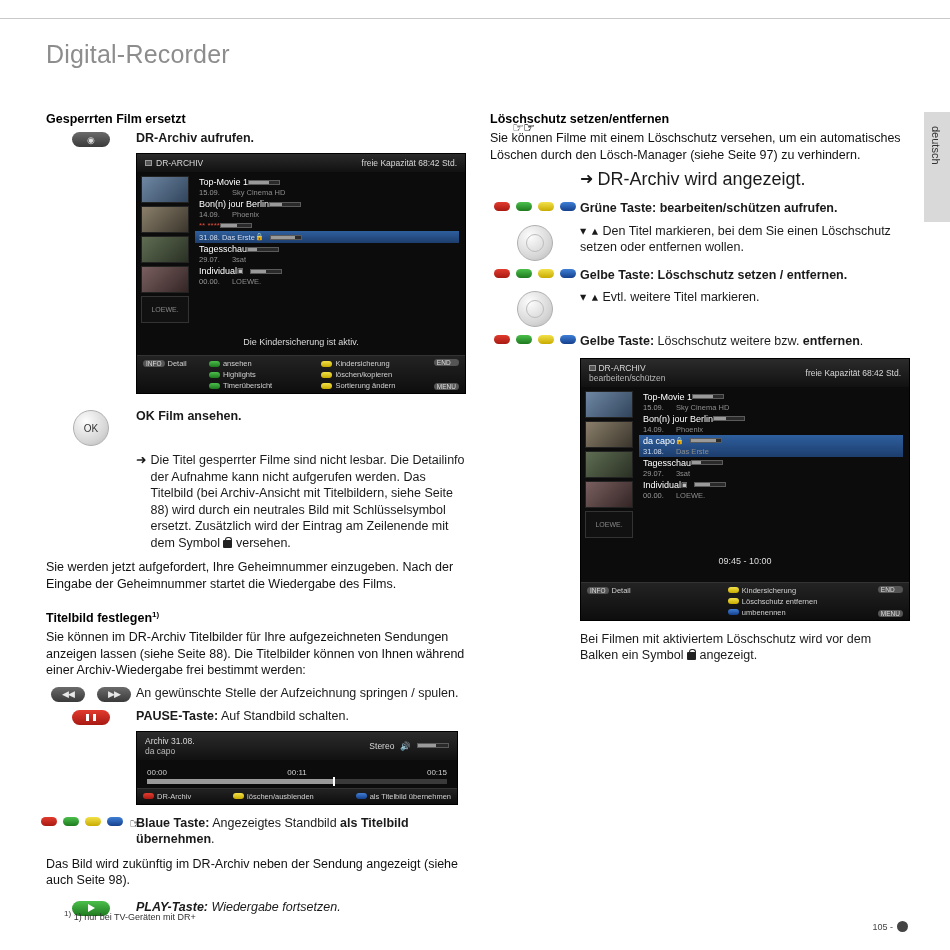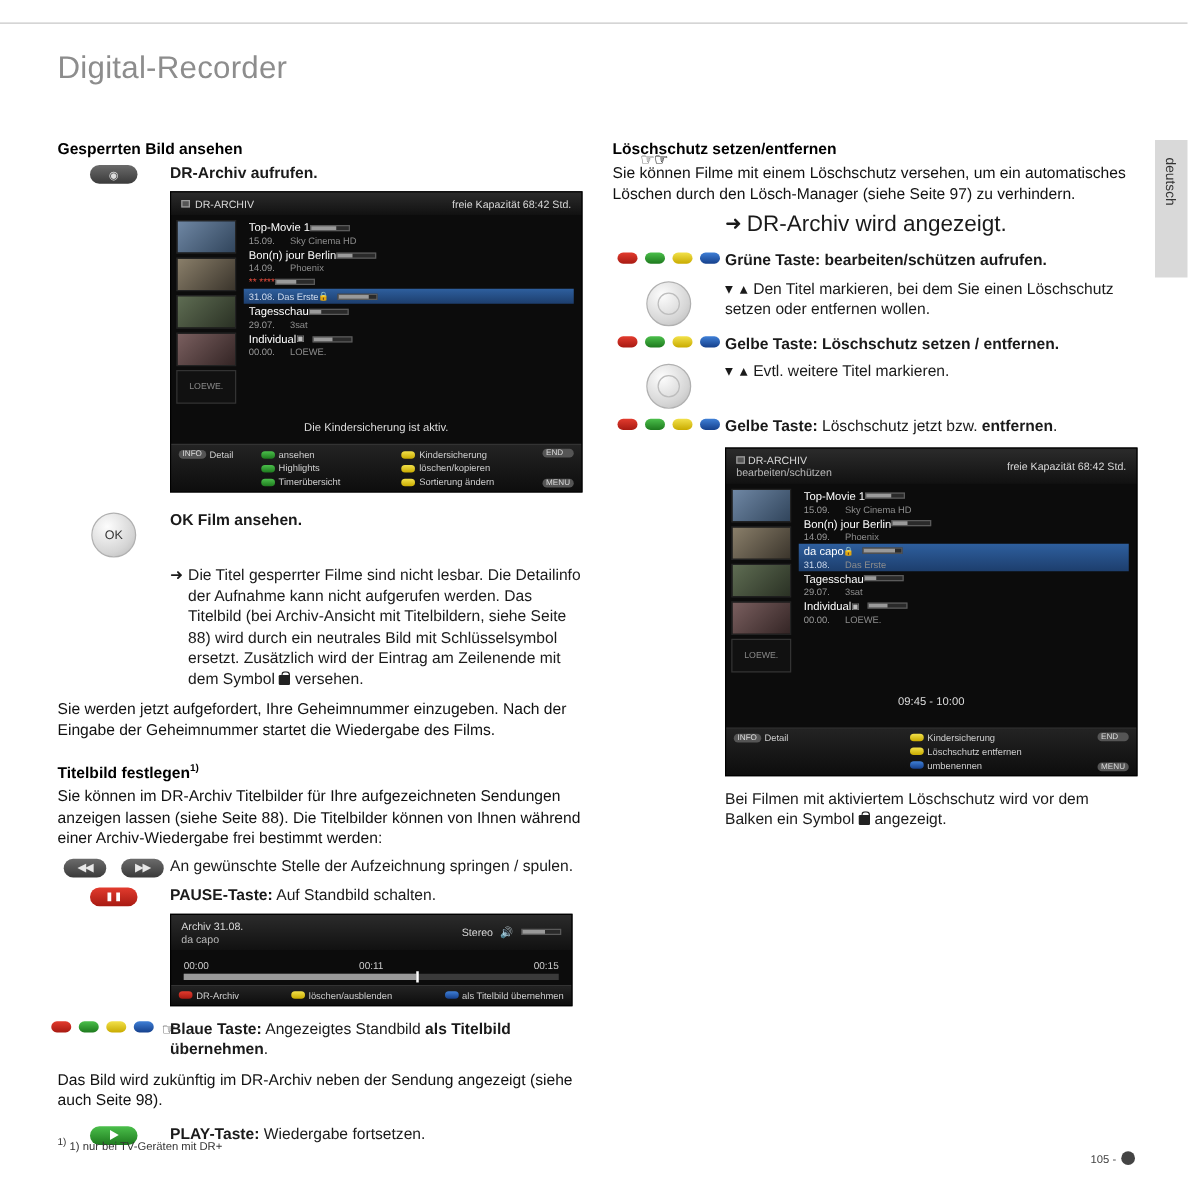--- a/index.html
+++ b/index.html
@@ -127,21 +127,21 @@
   }
   .tv .footer .fcol { display:flex; flex-direction:column; gap:2px;}
   .tv .footer .fitem { display:flex; align-items:center; gap:3px;}
   .tv .footer .fitem .ck { width:11px;height:6px;}
   .pillsm { background:#555; border-radius:4px; padding:0 3px; font-size:6.5px; color:#ddd;}
   .timebar-wrap { padding: 6px 10px 4px; }
   .timeline { height: 5px; background: #3a3a3a; position: relative; }
   .timeline i { position:absolute; left:0; top:0; height:100%; width:62%; background:#9a9a9a;}
   .timeline u { position:absolute; left:62%; top:-2px; width:2px; height:9px; background:#fff; }
   .time-row { display:flex; justify-content:space-between; font-size:8px; color:#cfcfcf; padding-top:2px;}
-  .footnote { position: absolute; left: 46px; bottom: 28px; font-size: 9px; color:#333;}
+  .footnote { position: absolute; left: 64px; bottom: 28px; font-size: 9px; color:#333;}
   .pagenum { position:absolute; right: 42px; bottom: 18px; font-size:9px; color:#444; display:flex;align-items:center;gap:4px;}
   .pg-circle { width:11px;height:11px;border-radius:50%;background:#444;display:inline-block;}
   .lockicon {
     display:inline-block; width:9px;height:8px;background:#222;border-radius:1px;position:relative;vertical-align:-1px;
   }
   .lockicon:before{content:"";position:absolute;left:2px;top:-3px;width:5px;height:5px;border:1.4px solid #222;border-bottom:none;border-radius:3px 3px 0 0;}
   .caption { font-size:12.5px; line-height:16.5px; margin-top:10px;}
   .tiny-sup { font-size: 8px; vertical-align: super; }
 </style>
 </head>
@@ -151,21 +151,21 @@
 
   <div class="top-rule"></div>
   <div class="page-title">Digital-Recorder</div>
 
   <div class="side-tab">
     <span>deutsch</span>
   </div>
 
   <div class="col-left">
 
-    <h3 class="sec">Gesperrten Bild ansehen</h3>
+    <h3 class="sec">Gesperrten Film ersetzt</h3>
 
     <div class="row">
       <div class="glyph">
         <span class="key-pill">◉</span>
       </div>
       <div class="txt">
         <b>DR-Archiv aufrufen.</b>
       </div>
     </div>
 
@@ -410,21 +410,21 @@
       </div>
       <div class="txt">
         <b>Blaue Taste:</b>
         <span>Angezeigtes Standbild</span>
         <b>als Titelbild übernehmen</b><span>.</span>
       </div>
     </div>
 
     <p class="body indent" style="margin-top:8px;">Das Bild wird zukünftig im DR-Archiv neben der Sendung angezeigt (siehe auch Seite 98).</p>
 
-    <div class="row" style="margin-top:10px;">
+    <div class="row" style="margin-top:10px;font-style:italic;">
       <div class="glyph">
         <span class="key-pill green">
             <span class="tri-play"></span>
           </span>
       </div>
       <div class="txt">
         <b>PLAY-Taste:</b>
         <span>Wiedergabe fortsetzen.</span>
       </div>
     </div>
@@ -501,21 +501,21 @@
         <span class="colorkeys">
           <span class="ck r"></span>
           <span class="ck g"></span>
           <span class="ck y"></span>
           <span class="ck b"></span>
         </span>
         <span class="handcursor" style="position:absolute;margin-top:9px;margin-left:-12px;">☞</span>
       </div>
       <div class="txt">
         <b>Gelbe Taste:</b>
-        <span>Löschschutz jetzt</span>
+        <span>Löschschutz weitere</span>
         <span>bzw.</span>
         <b>entfernen</b><span>.</span>
       </div>
     </div>
 
     <div class="tv" style="margin-left:90px;width:330px;margin-top:8px;">
       <div class="bar-top">
         <div class="left" style="flex-direction:column;align-items:flex-start;gap:0;">
           <span><span class="sqicon"></span>
             <span>DR-ARCHIV</span></span>

